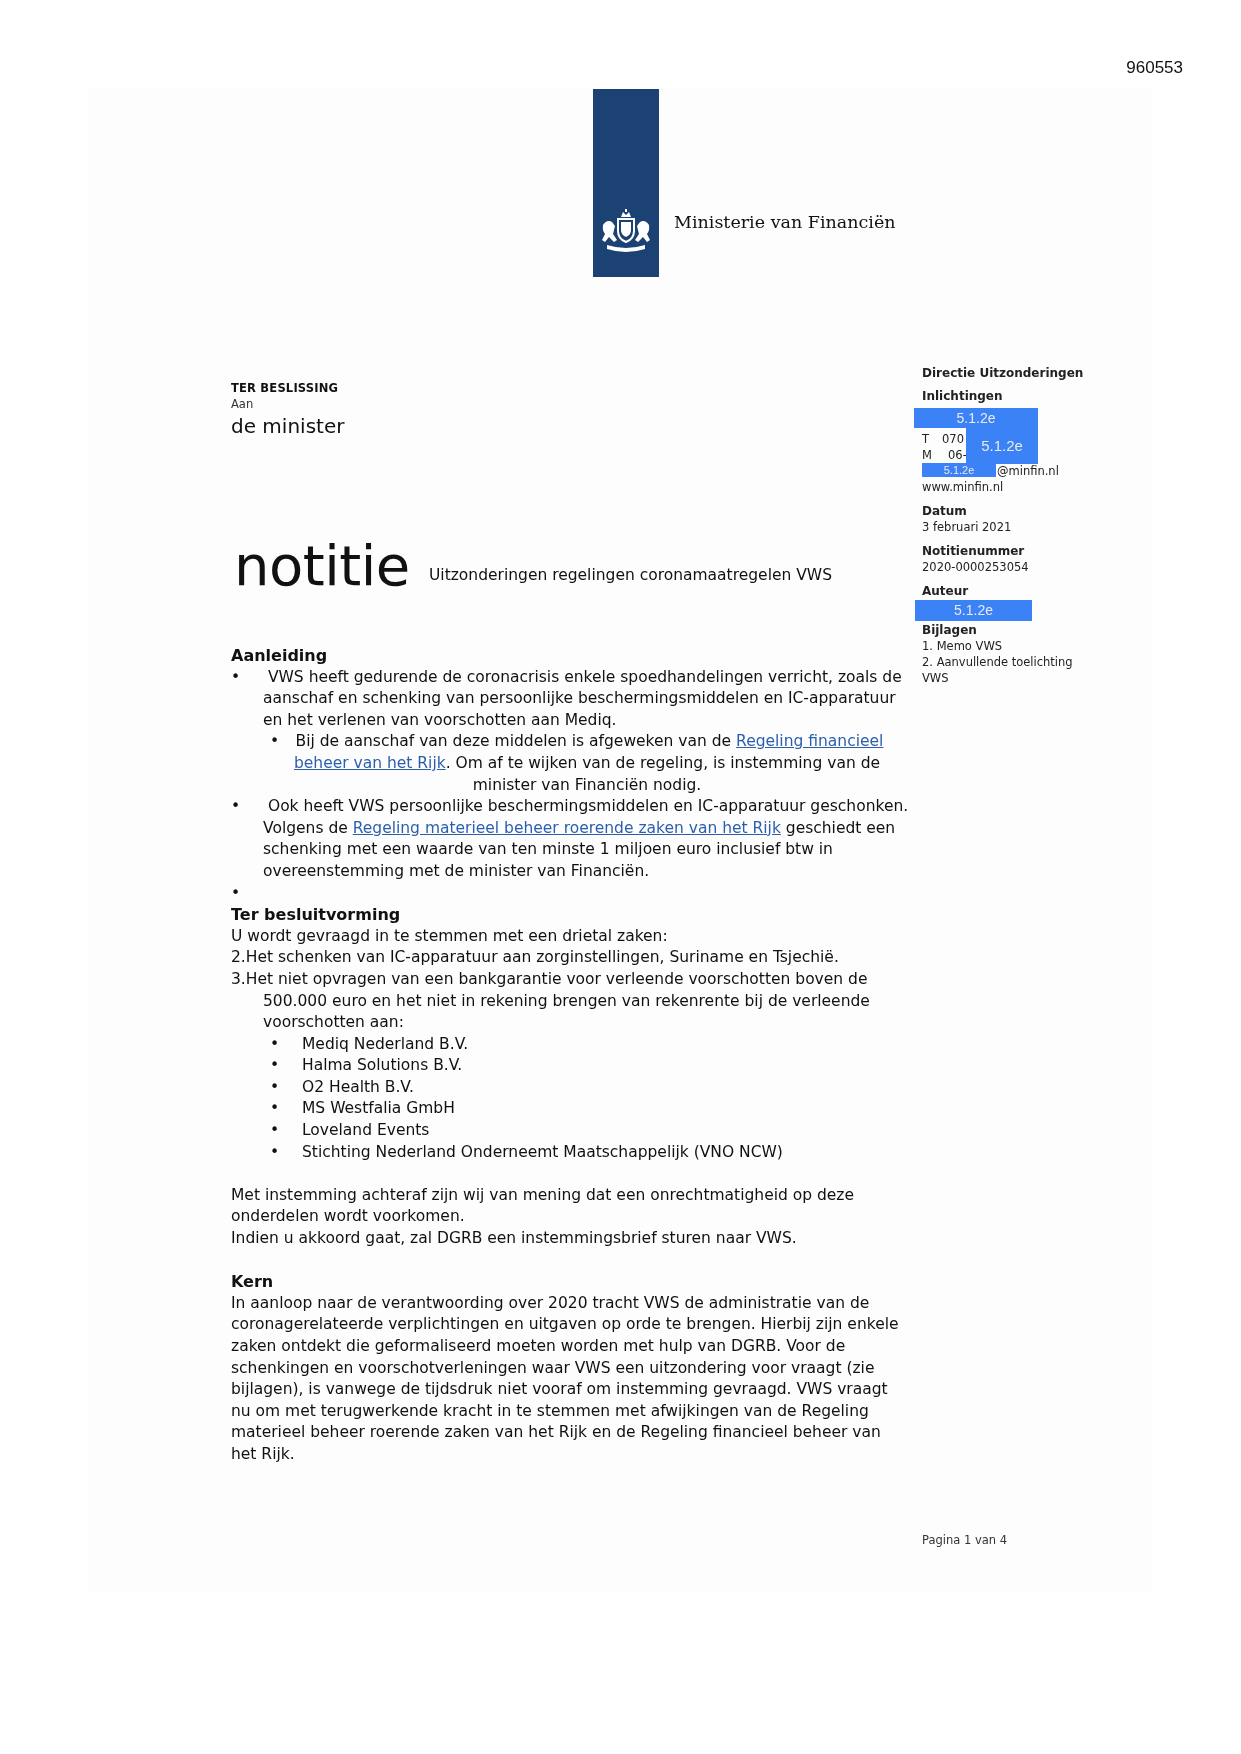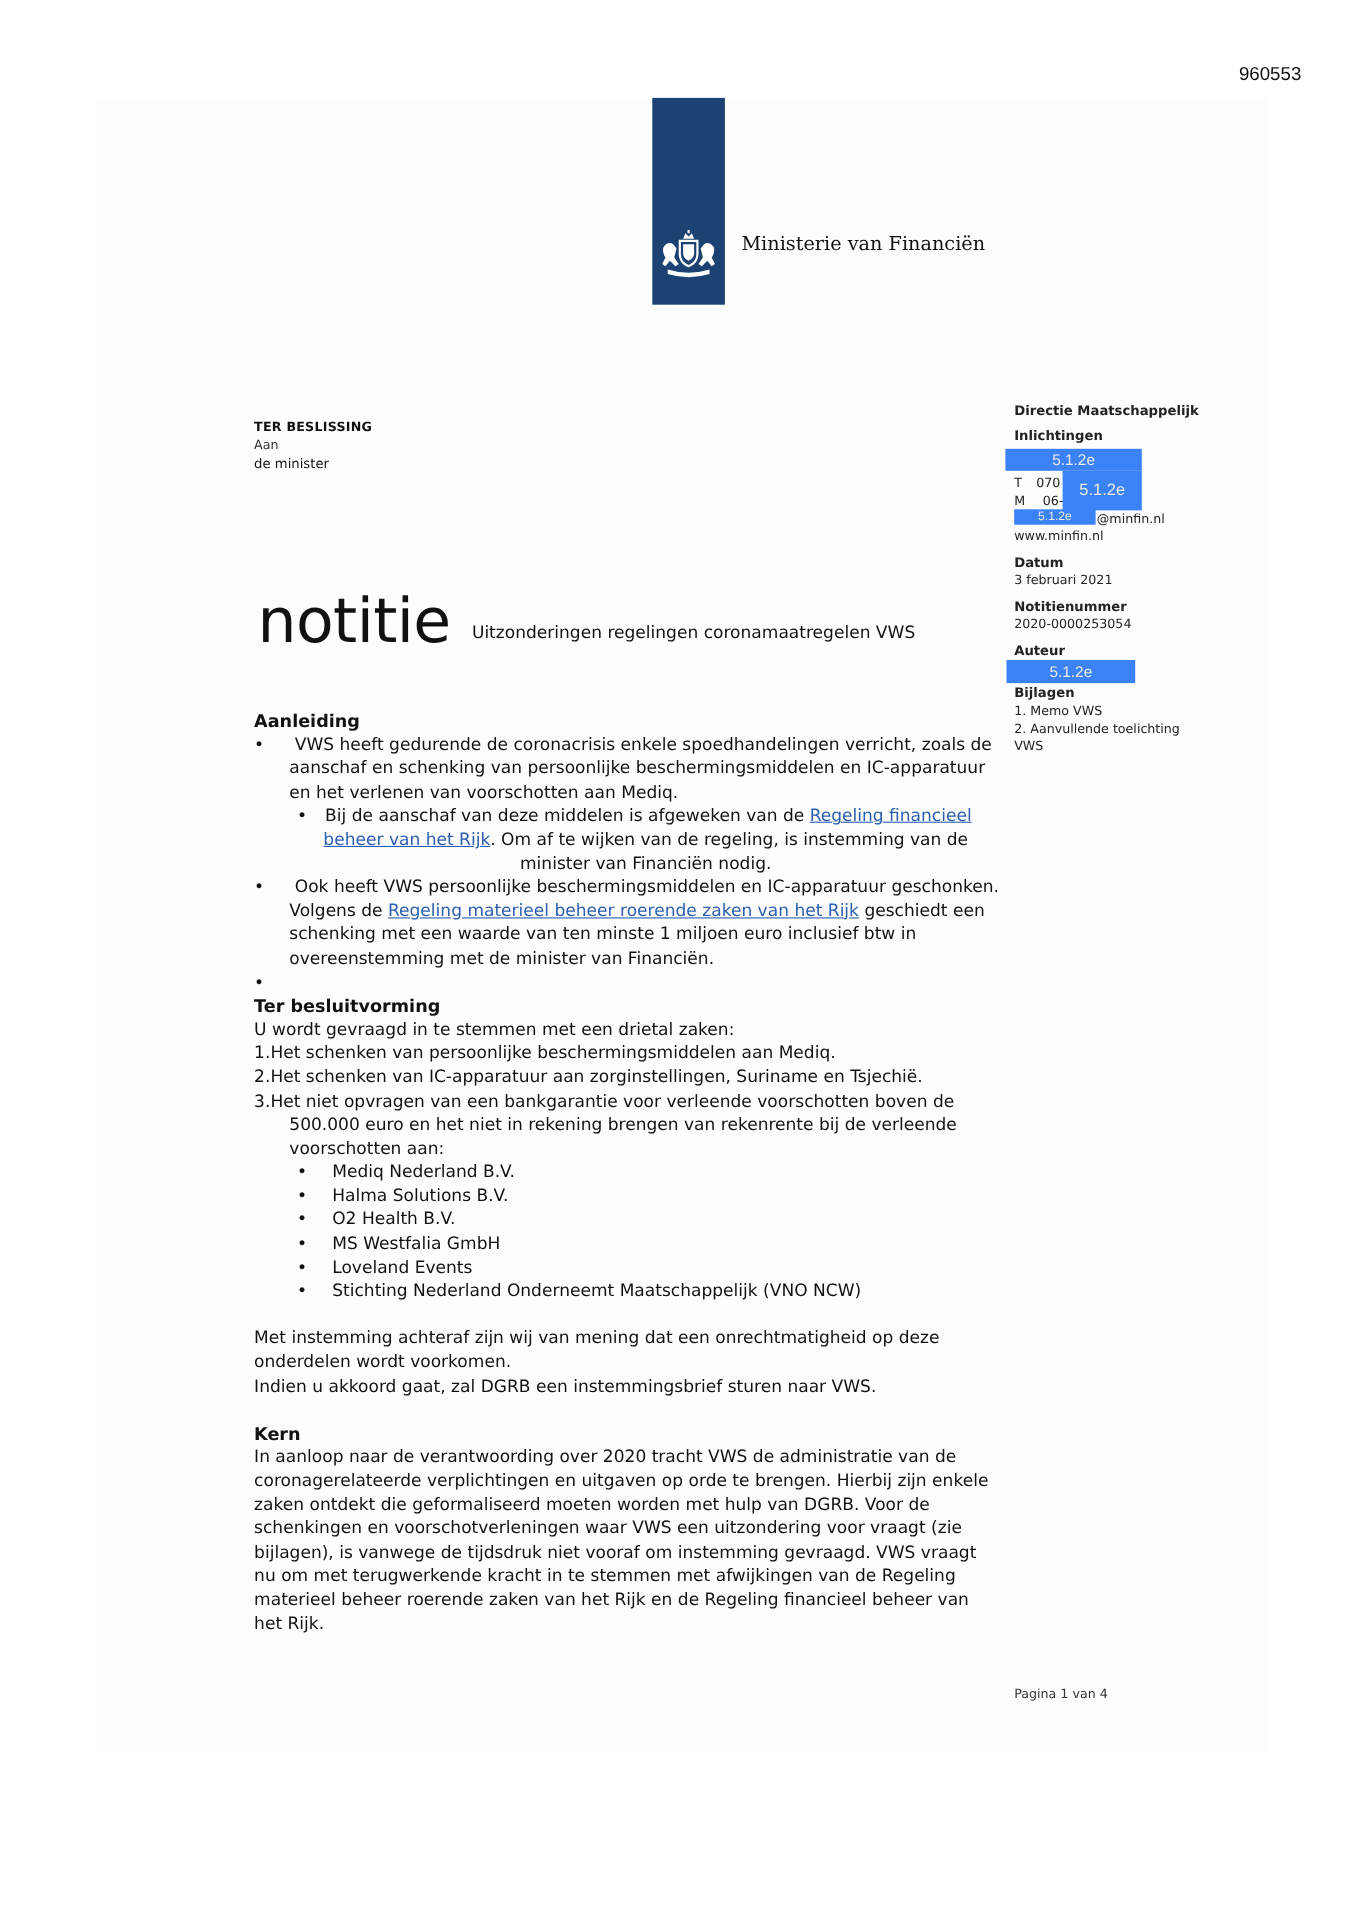--- a/index.html
+++ b/index.html
@@ -17,21 +17,21 @@
   .logo-bar {
     position:absolute; left:593px; top:89px; width:66px; height:188px; background:#1b4272;
   }
   .logo-bar svg { position:absolute; left:6px; top:120px; }
   .ministry-name {
     position:absolute; left:674px; top:212px; font-family:"DejaVu Serif", serif;
     font-size:17.5px; color:#111;
   }
   .ter-beslissing { position:absolute; left:231px; top:381px; font-size:11.5px; font-weight:bold; letter-spacing:0.2px; }
   .aan-label { position:absolute; left:231px; top:397px; font-size:11.5px; color:#333; }
-  .aan-value { position:absolute; left:231px; top:414px; font-size:12px; }
+  .aan-value { position:absolute; left:231px; top:414px; font-size:20px; }
   .notitie-word {
     position:absolute; left:234px; top:533px; font-family:"DejaVu Sans", sans-serif;
     font-size:56px; letter-spacing:-0.5px; color:#111;
   }
   .notitie-subject { position:absolute; left:429px; top:566px; font-size:15.5px; }
 
   .sidebar { position:absolute; left:922px; top:0; width:200px; font-size:11.5px; color:#222; }
   .sb-head { position:absolute; left:0; font-weight:bold; font-size:12px; }
   .sb-text { position:absolute; left:0; font-size:11.5px; white-space:nowrap; }
   .redact {
@@ -72,21 +72,21 @@
 <div class="ministry-name">Ministerie van Financiën</div>
 
 <div class="ter-beslissing">TER BESLISSING</div>
 <div class="aan-label">Aan</div>
 <div class="aan-value">de minister</div>
 
 <div class="notitie-word">notitie</div>
 <div class="notitie-subject">Uitzonderingen regelingen coronamaatregelen VWS</div>
 
 <div class="sidebar">
-  <div class="sb-head" style="top:366px;">Directie Maatschappelijk</div>
+  <div class="sb-head" style="top:366px;">Directie Uitzonderingen</div>
   <div class="sb-head" style="top:389px;">Inlichtingen</div>
 
   <div class="redact" style="left:-8px; top:408px; width:124px; height:20px; font-size:14px; line-height:20px;">5.1.2e</div>
 
   <div class="sb-text" style="top:432px; left:0;">T</div>
   <div class="sb-text" style="top:432px; left:20px;">070</div>
   <div class="sb-text" style="top:448px; left:0;">M</div>
   <div class="sb-text" style="top:448px; left:26px;">06-</div>
   <div class="redact" style="left:44px; top:428px; width:72px; height:36px; font-size:15px; line-height:36px;">5.1.2e</div>
 
@@ -125,23 +125,20 @@
     <span style="display: inline-block; width: 16px;">•</span>
     <span>Ook heeft VWS persoonlijke beschermingsmiddelen en IC-apparatuur geschonken. Volgens de </span><a class="link">Regeling materieel beheer roerende zaken van het Rijk</a><span> geschiedt een schenking met een waarde van ten minste 1 miljoen euro inclusief btw in overeenstemming met de minister van Financiën.</span>
   </div>
   <div>
     <span style="display: inline-block; width: 16px;">•</span>
   </div>
 
   <h3>Ter besluitvorming</h3>
   <div>U wordt gevraagd in te stemmen met een drietal zaken:</div>
   <div class="num-item" style="padding-left:32px; text-indent:-32px;">
-    <span>1.</span><span>Het schenken van persoonlijke beschermingsmiddelen aan Mediq.</span>
-  </div>
-  <div class="num-item" style="padding-left:32px; text-indent:-32px;">
     <span>2.</span><span>Het schenken van IC-apparatuur aan zorginstellingen, Suriname en Tsjechië.</span>
   </div>
   <div class="num-item" style="padding-left:32px; text-indent:-32px;">
     <span>3.</span><span>Het niet opvragen van een bankgarantie voor verleende voorschotten boven de 500.000 euro en het niet in rekening brengen van rekenrente bij de verleende voorschotten aan:</span>
   </div>
   <div class="sub-list">
     <div class="li"><span class="dot">•</span><span>Mediq Nederland B.V.</span></div>
     <div class="li"><span class="dot">•</span><span>Halma Solutions B.V.</span></div>
     <div class="li"><span class="dot">•</span><span>O2 Health B.V.</span></div>
     <div class="li"><span class="dot">•</span><span>MS Westfalia GmbH</span></div>

